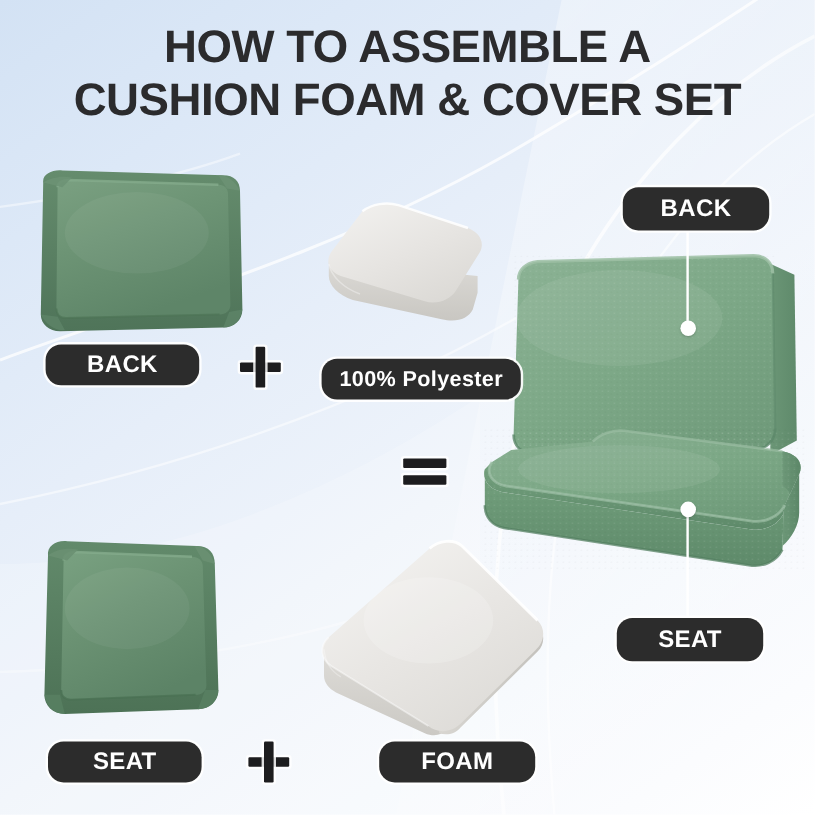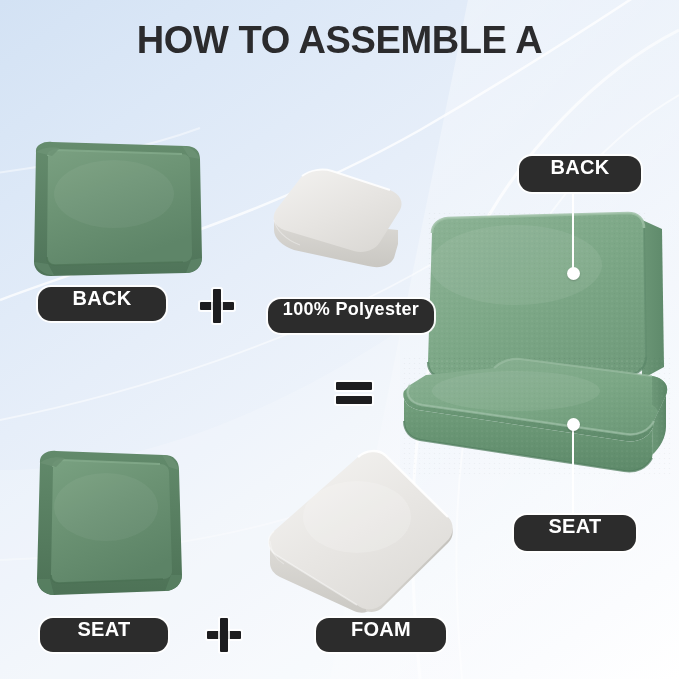--- a/index.html
+++ b/index.html
@@ -52,21 +52,21 @@
   
   .pill {
     position: absolute;
     background: #2c2c2c;
     border-radius: 13px;
     color: #ffffff;
     font-size: 20px;
     font-weight: bold;
     letter-spacing: 0.3px;
     display: flex;
-    align-items: flex-start;
+    align-items: center;
     justify-content: center;
     box-shadow: 0 0 0 2px rgba(255,255,255,0.92);
     z-index: 14;
     white-space: nowrap;
   }
   .pill.small-text { font-size: 18px; }
 
   
   .op {
     position: absolute;
@@ -124,20 +124,21 @@
     <path d="M 679 95 C 610 135, 545 205, 505 290 C 460 385, 448 520, 462 679" stroke="#ffffff" stroke-opacity="0.55" stroke-width="2" fill="none"></path>
     <path d="M 0 300 C 120 255, 270 215, 420 130 C 520 72, 600 20, 660 -20" stroke="#ffffff" stroke-opacity="0.75" stroke-width="2.5" fill="none"></path>
     <path d="M 0 420 C 140 392, 300 340, 430 265" stroke="#ffffff" stroke-opacity="0.5" stroke-width="2" fill="none"></path>
     <path d="M -20 175 C 60 165, 140 150, 200 128" stroke="#ffffff" stroke-opacity="0.45" stroke-width="2" fill="none"></path>
     <path d="M 0 560 C 110 556, 230 540, 330 505" stroke="#ffffff" stroke-opacity="0.35" stroke-width="2" fill="none"></path>
     <path d="M 0 679 L 0 470 C 110 470, 250 430, 400 330 L 400 679 Z" fill="#ffffff" opacity="0.20"></path>
   </svg>
 
   <div id="title-block">
     <div class="title-line">HOW TO ASSEMBLE A</div>
+    <div class="title-line">CUSHION FOAM &amp; COVER SET</div>
   </div>
 
   <svg class="art" style="left:22px; top:136px;" width="190" height="150" viewBox="0 0 190 150">
     <defs>
       <linearGradient id="coverG1" x1="0" y1="0" x2="0.45" y2="1">
         <stop offset="0%" stop-color="#7aa081"></stop>
         <stop offset="45%" stop-color="#6d9475"></stop>
         <stop offset="100%" stop-color="#5e8568"></stop>
       </linearGradient>
       <linearGradient id="coverEdge1" x1="0" y1="0" x2="0" y2="1">

